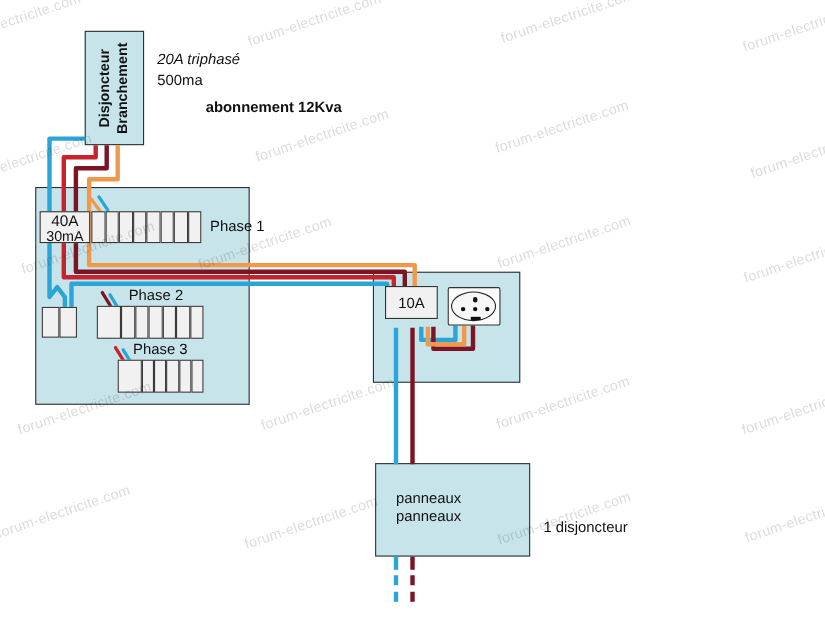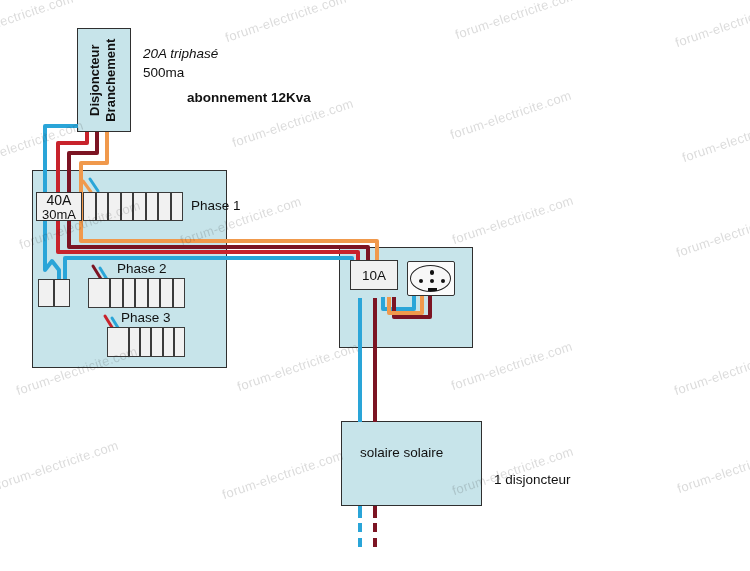--- a/index.html
+++ b/index.html
@@ -68,21 +68,21 @@
       <div>Branchement</div>
     </div>
   </div>
 
   <div class="panel" style="left:32px;top:170px;width:195px;height:198px;"></div>
 
   <div class="panel" style="left:339px;top:247px;width:134px;height:101px;"></div>
 
   <div class="panel" style="left:341px;top:421px;width:141px;height:85px;">
     <div class="coffret-label" style="position:absolute;left:18px;top:23px;">
-      <div>solaire solaire</div>
+      <div>panneaux panneaux</div>
     </div>
   </div>
 
   <svg id="wires" width="750" height="571">
     <g fill="none" stroke-width="4" stroke-linejoin="round">
 
       <path class="w-blue" d="M78 126 H45 V270 L52 261 L59 270 V279" stroke="#2aa5d8"></path>
       <path class="w-blue" d="M65 279 V258 H352 V268" stroke="#2aa5d8"></path>
       <path class="w-blue" d="M360 298 V422" stroke="#2aa5d8"></path>
       <path class="w-blue" d="M383 297 V309 H414 V296" stroke="#2aa5d8"></path>

